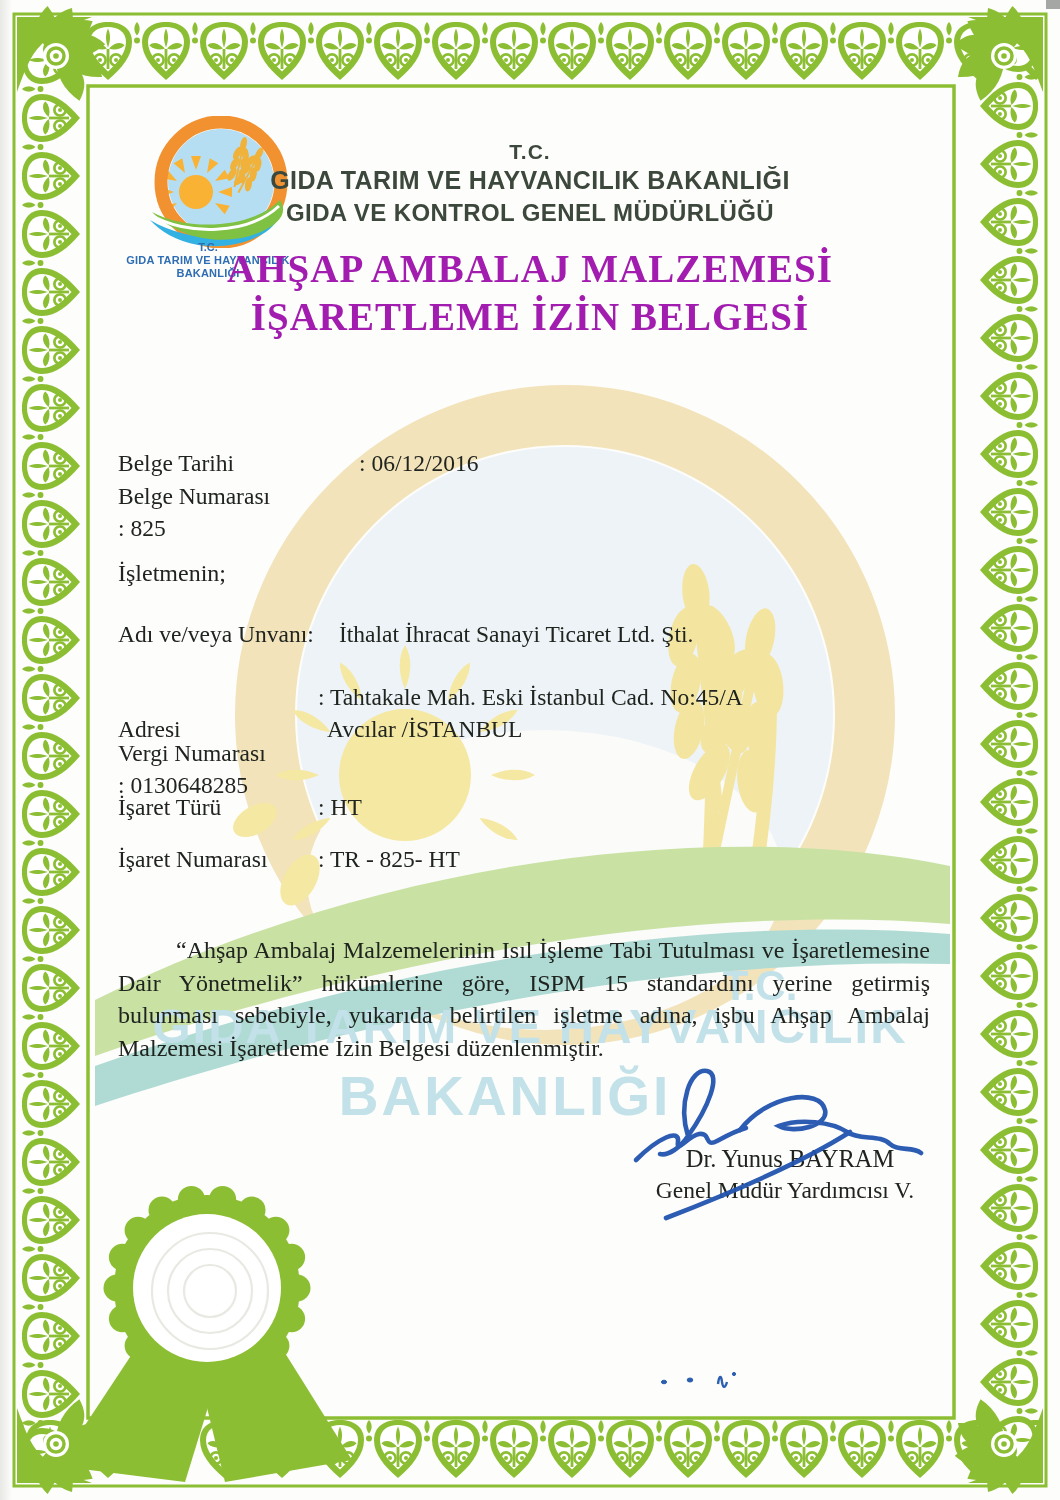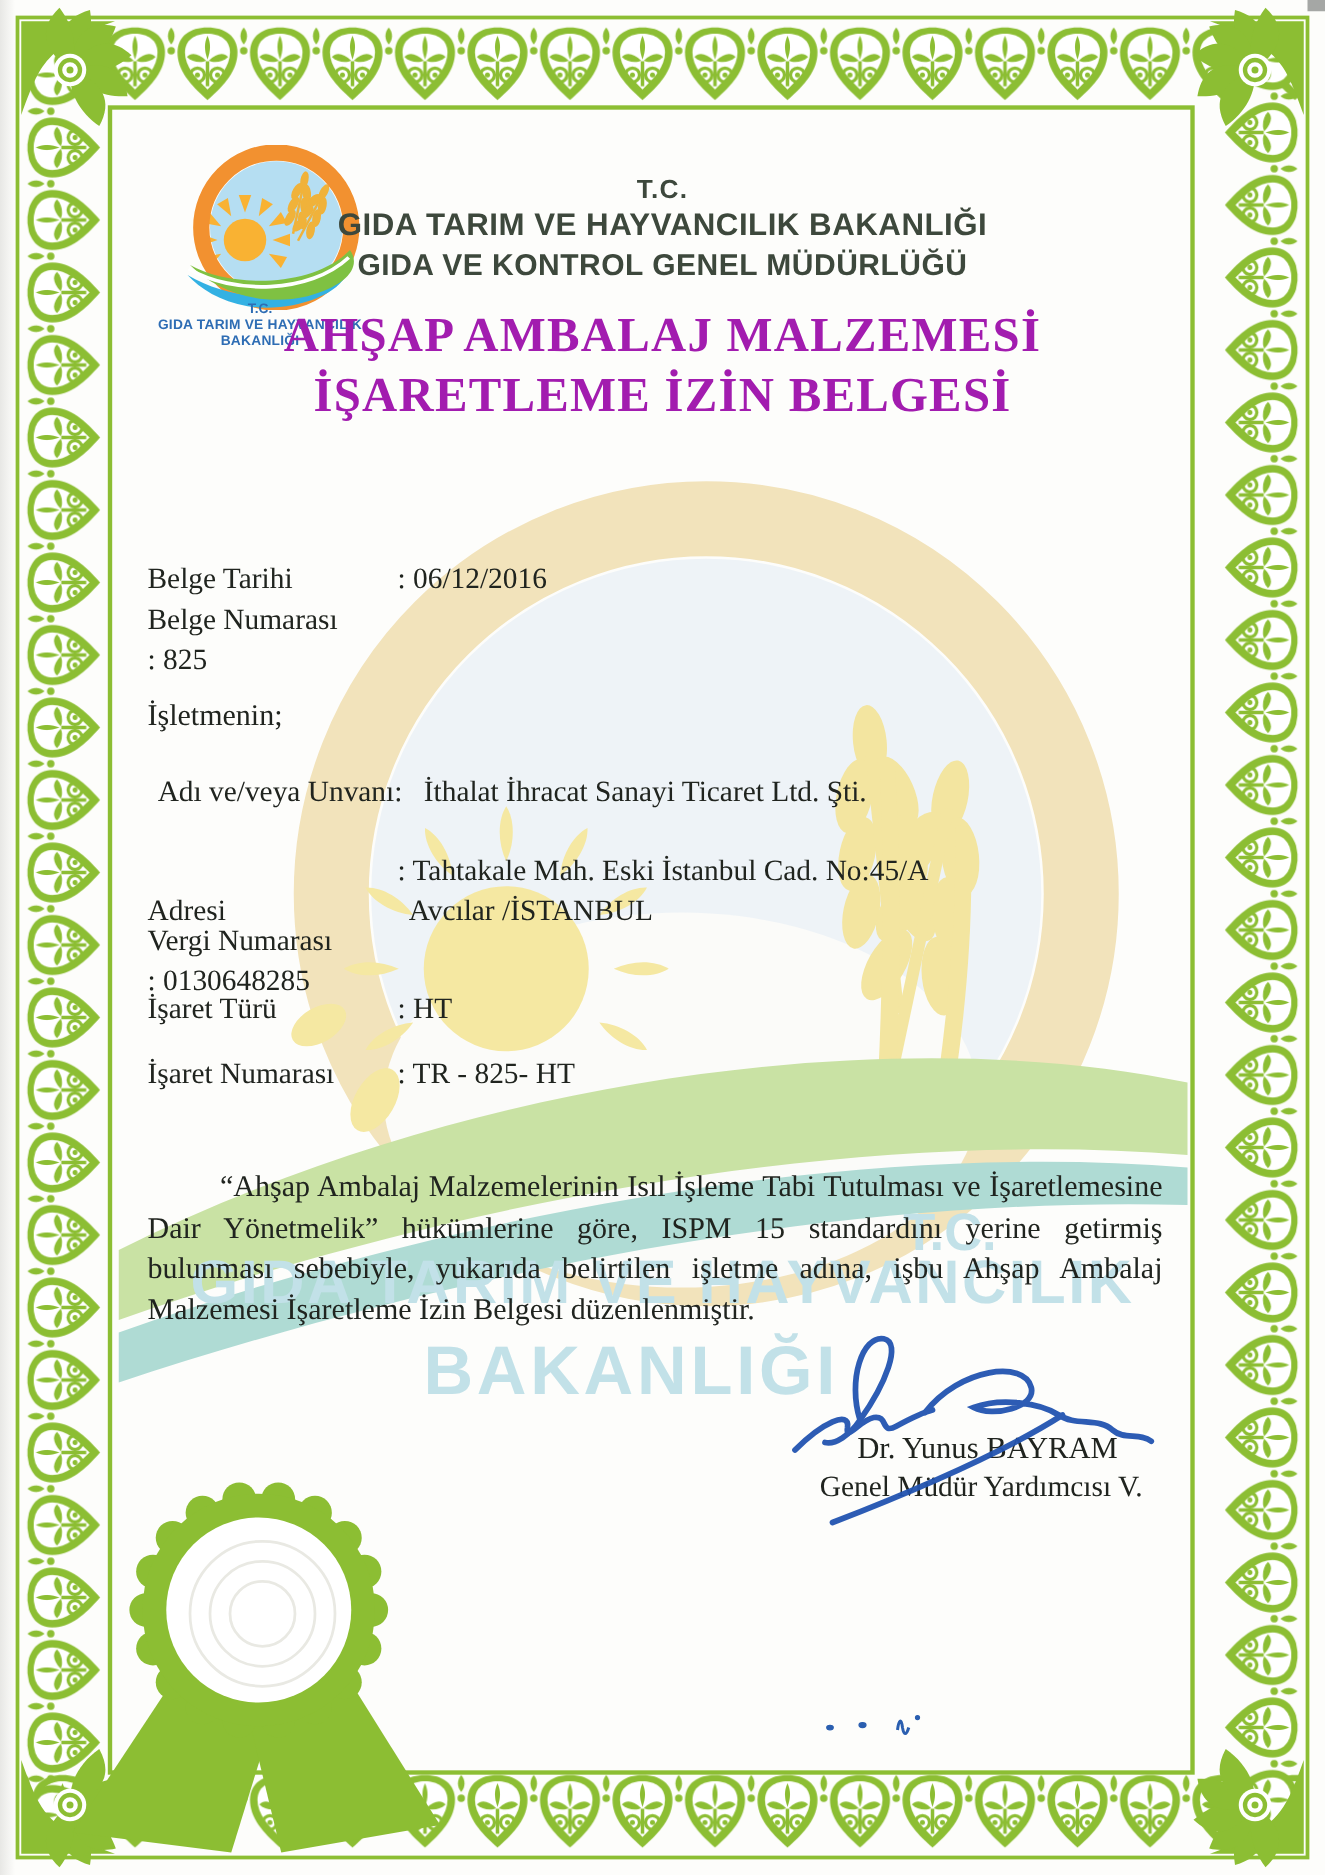--- a/index.html
+++ b/index.html
@@ -206,32 +206,32 @@
     <div class="hdr-tc">T.C.</div>
     <div class="hdr-l2">GIDA TARIM VE HAYVANCILIK BAKANLIĞI</div>
     <div class="hdr-l3">GIDA VE KONTROL GENEL MÜDÜRLÜĞÜ</div>
   </div>
 
   <div class="abs layer3 title">
     <div>AHŞAP AMBALAJ MALZEMESİ</div>
     <div>İŞARETLEME İZİN BELGESİ</div>
   </div>
 
-  <div class="row layer3" style="top:447px;">
+  <div class="row layer3" style="top:447px;gap:41px;">
     <div class="lab">Belge Tarihi</div>
     <div class="val">: 06/12/2016</div>
   </div>
   <div class="row layer3" style="top:480px;flex-direction:column;">
     <div class="lab">Belge Numarası</div>
     <div class="val">: 825</div>
   </div>
 
   <div class="abs layer3 section-label">İşletmenin;</div>
 
-  <div class="row wide layer3" style="top:618px;text-align:center;">
+  <div class="row wide layer3" style="top:618px;">
     <div class="lab">Adı ve/veya Unvanı:</div>
     <div class="val">
       <div class="val2">İthalat İhracat Sanayi Ticaret Ltd. Şti.</div>
     </div>
   </div>
   <div class="row layer3" style="top:681px;align-items:flex-end;">
     <div class="lab">Adresi</div>
     <div class="val">
       <div>: Tahtakale Mah. Eski İstanbul Cad. No:45/A</div>
       <div class="val2">Avcılar /İSTANBUL</div>

